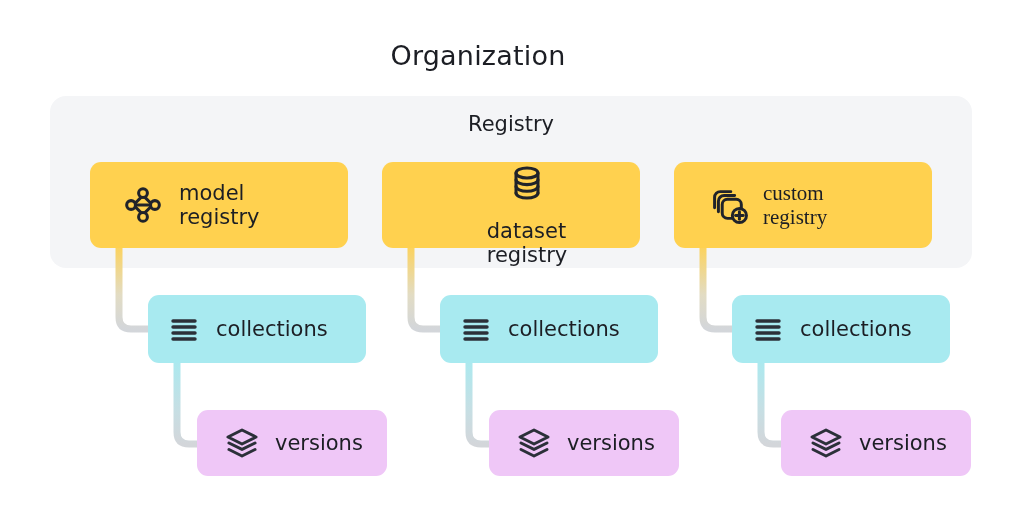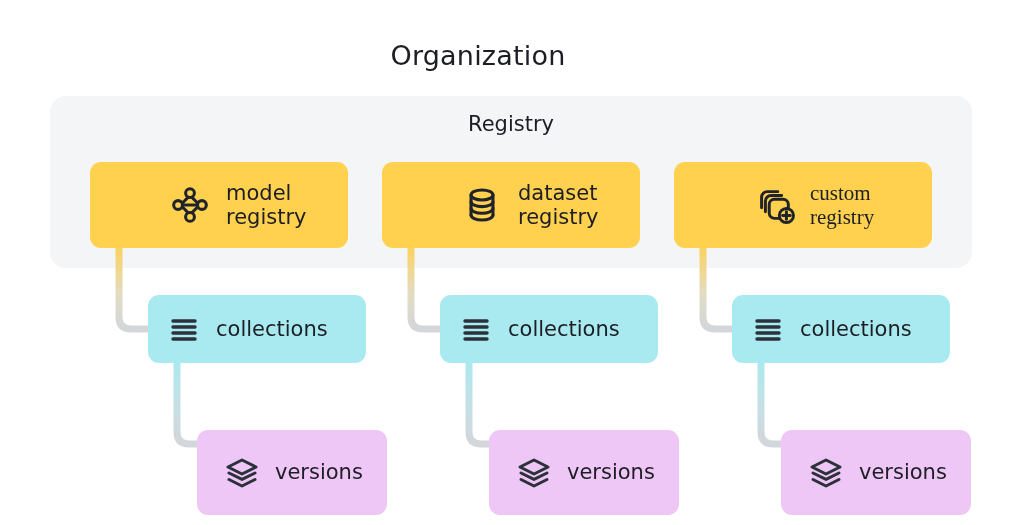--- a/index.html
+++ b/index.html
@@ -74,47 +74,47 @@
     line-height: 1.16;
     color: #1c1e24;
     white-space: pre-line;
   }
   
   .reg-card {
     top: 162px;
     width: 258px;
     height: 86px;
     background: #ffd14f;
-    padding-left: 79px;
+    padding-left: 32px;
     gap: 15px;
   }
   .reg-card .ico { width: 42px; height: 42px; }
   #reg-card-0 { left: 90px; }
-  #reg-card-1 { left: 382px; }
+  #reg-card-1 { left: 382px; flex-direction: column; }
   #reg-card-2 { left: 674px; font-family: Liberation Serif, serif; }
 
   
   .coll-card {
     top: 295px;
     width: 218px;
     height: 68px;
     background: #a8eaf0;
     padding-left: 20px;
     gap: 16px;
   }
   .coll-card .ico { width: 32px; height: 32px; }
   #coll-card-0 { left: 148px; }
   #coll-card-1 { left: 440px; }
   #coll-card-2 { left: 732px; }
 
   
   .ver-card {
-    top: 430px;
+    top: 410px;
     width: 190px;
-    height: 85px;
+    height: 66px;
     background: #efc7f7;
     padding-left: 28px;
     gap: 16px;
   }
   .ver-card .ico { width: 34px; height: 34px; }
   #ver-card-0 { left: 197px; }
   #ver-card-1 { left: 489px; }
   #ver-card-2 { left: 781px; }
 </style>
 </head>

